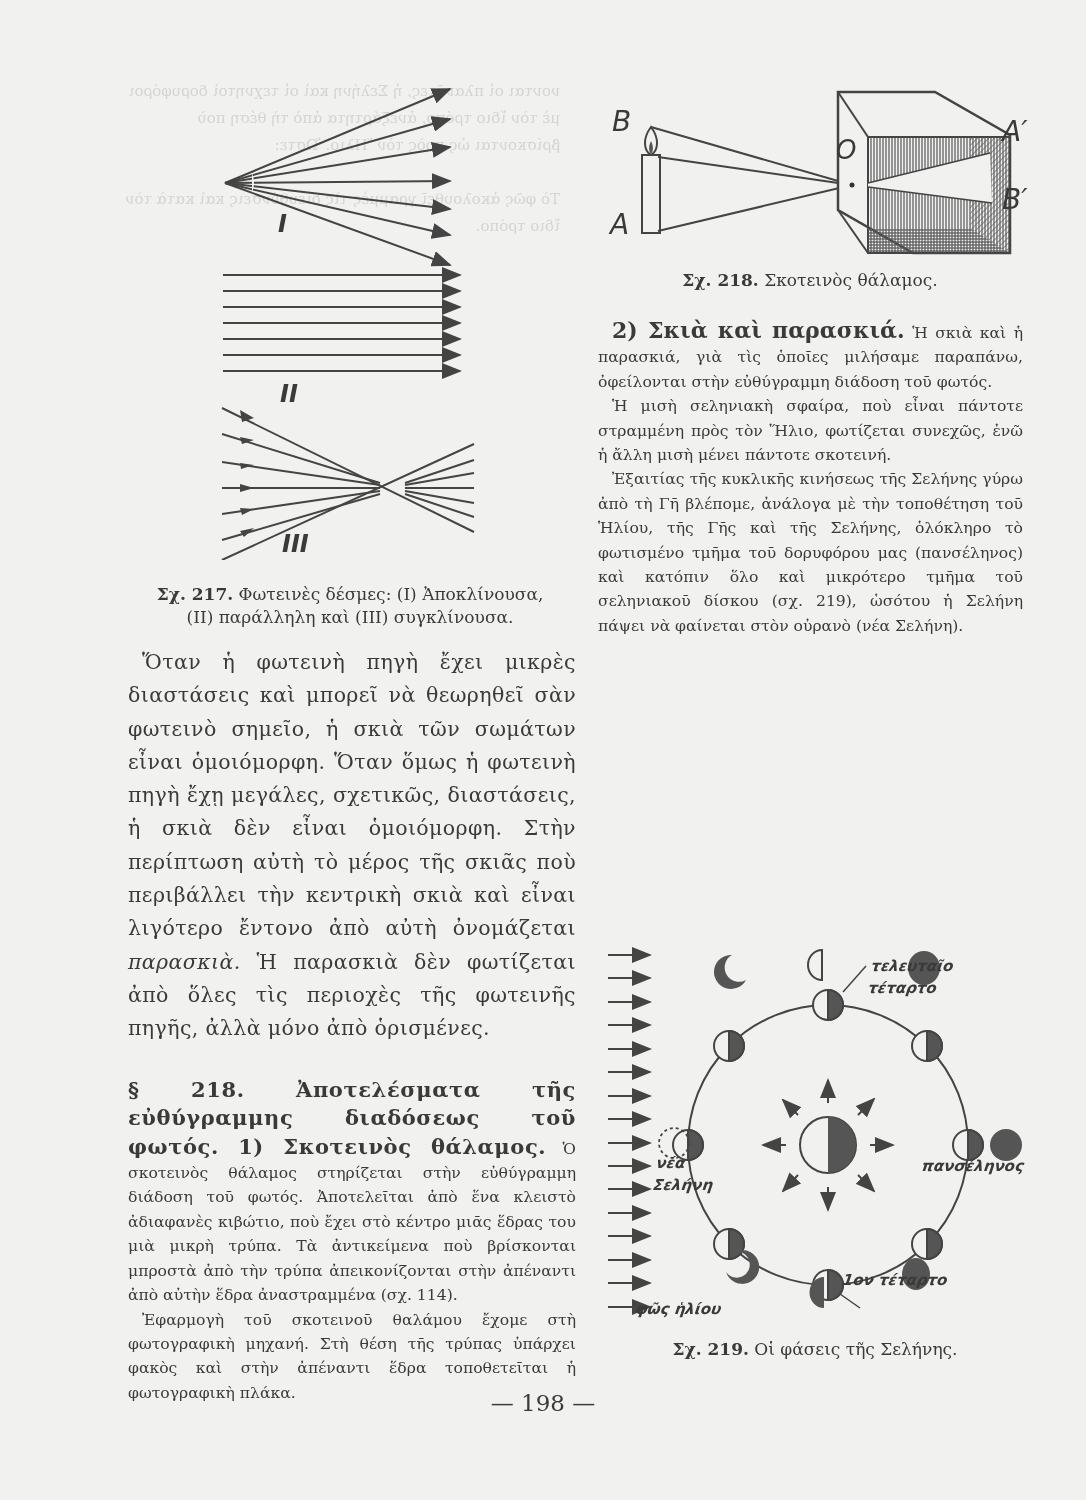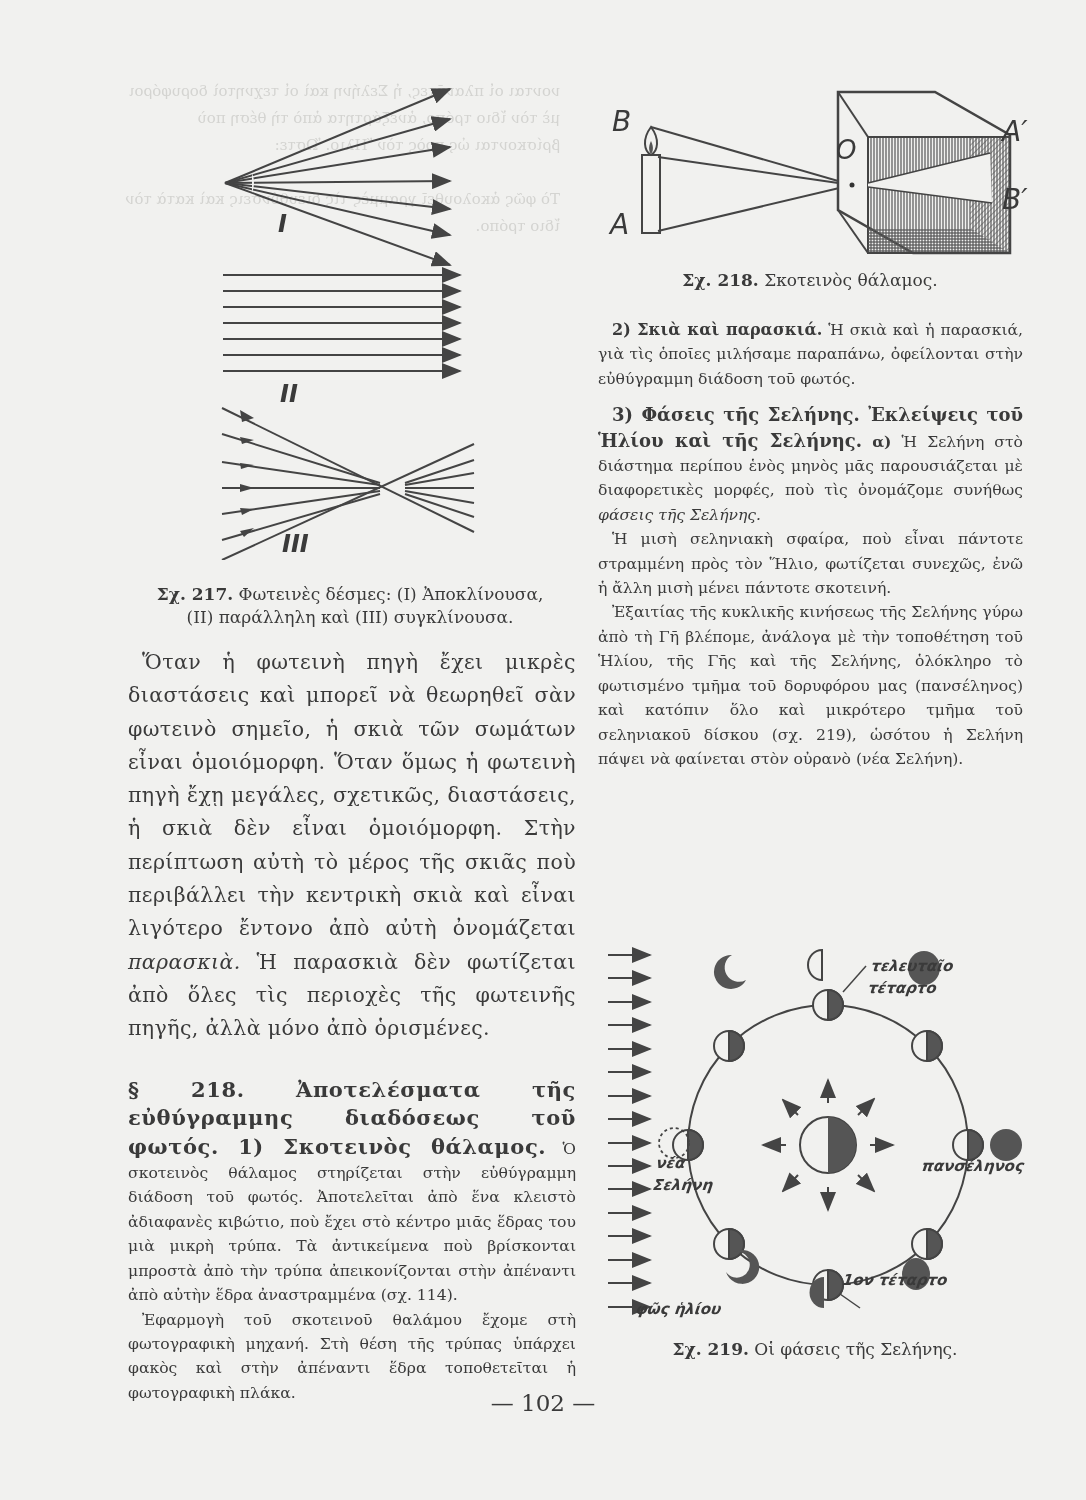--- a/index.html
+++ b/index.html
@@ -6,21 +6,21 @@
   body{width:1086px;height:1500px;background:#f1f1ef;position:relative;overflow:hidden;
        font-family:"DejaVu Serif","Liberation Serif",serif;color:#3a3a3a;}
   .ghost{position:absolute;color:#cfcfcc;font-size:15px;line-height:27px;transform:scaleX(-1);opacity:.85;}
   .col{position:absolute;}
   .p{font-size:20.5px;line-height:33.3px;text-align:justify;text-indent:14px;margin:0;letter-spacing:.4px;}
   .p2{font-size:15.6px;line-height:24.4px;text-align:justify;margin:0;text-indent:14px;}
   .cap{font-size:17px;line-height:23px;text-align:center;margin:0;}
   .b{font-weight:bold;}
   .i{font-style:italic;}
   .h{font-weight:bold;font-size:21px;line-height:28.5px;letter-spacing:.6px;}
-  .hr{font-weight:bold;font-size:16px;}
+  .hr{font-weight:bold;font-size:22px;}
   svg{position:absolute;}
   .lbl{position:absolute;font-family:"DejaVu Sans","Liberation Sans",sans-serif;font-style:italic;font-size:24px;color:#3a3a3a;}
   .hw{position:absolute;font-family:"DejaVu Sans","Liberation Sans",sans-serif;font-style:italic;font-weight:bold;font-size:15px;color:#3a3a3a;transform:skewX(-8deg);}
   .pageno{position:absolute;left:0;width:1086px;top:1390px;text-align:center;font-size:23px;}
 </style>
 </head>
 <body>
 
 <div class="ghost" style="left:120px;top:78px;width:440px;">
   <span>νονται οἱ πλανῆτες, ἡ Σελήνη καὶ οἱ τεχνητοὶ δορυφόροι μὲ τὸν ἴδιο τρόπο, ἀνεξάρτητα ἀπὸ τὴ θέση ποὺ βρίσκονται ὡς πρὸς τὸν Ἥλιο. Ὥστε:</span><br><br>
@@ -158,26 +158,20 @@
   <span class="b">Σχ. 218.</span>
   <span>Σκοτεινὸς θάλαμος.</span>
 </p>
 </div>
 
 <div class="col" style="left:598px;top:318px;width:425px;">
   <p class="p2">
     <span class="hr">2) Σκιὰ καὶ παρασκιά.</span>
     <span>Ἡ σκιὰ καὶ ἡ παρασκιά, γιὰ τὶς ὁποῖες μιλήσαμε παραπάνω, ὀφείλονται στὴν εὐθύγραμμη διάδοση τοῦ φωτός.</span>
   </p>
-  <p class="p2" style="margin-top:12px;">
-    <span class="hr" style="font-size:18px;">3) Φάσεις τῆς Σελήνης. Ἐκλείψεις τοῦ Ἡλίου καὶ τῆς Σελήνης.</span>
-    <span class="b">α)</span>
-    <span>Ἡ Σελήνη στὸ διάστημα περίπου ἑνὸς μηνὸς μᾶς παρουσιάζεται μὲ διαφορετικὲς μορφές, ποὺ τὶς ὀνομάζομε συνήθως</span>
-    <span class="i">φάσεις τῆς Σελήνης.</span>
-  </p>
   <p class="p2">
     <span>Ἡ μισὴ σεληνιακὴ σφαίρα, ποὺ εἶναι πάντοτε στραμμένη πρὸς τὸν Ἥλιο, φωτίζεται συνεχῶς, ἐνῶ ἡ ἄλλη μισὴ μένει πάντοτε σκοτεινή.</span>
   </p>
   <p class="p2">
     <span>Ἐξαιτίας τῆς κυκλικῆς κινήσεως τῆς Σελήνης γύρω ἀπὸ τὴ Γῆ βλέπομε, ἀνάλογα μὲ τὴν τοποθέτηση τοῦ Ἡλίου, τῆς Γῆς καὶ τῆς Σελήνης, ὁλόκληρο τὸ φωτισμένο τμῆμα τοῦ δορυφόρου μας (πανσέληνος) καὶ κατόπιν ὅλο καὶ μικρότερο τμῆμα τοῦ σεληνιακοῦ δίσκου (σχ. 219), ὡσότου ἡ Σελήνη πάψει νὰ φαίνεται στὸν οὐρανὸ (νέα Σελήνη).</span>
   </p>
 </div>
 
 <div>
 <svg style="left:598px;top:930px" width="430" height="395" viewBox="0 0 430 395">
@@ -257,13 +251,13 @@
 <span class="hw" style="left:655px;top:1152px;width:70px;line-height:22px;">νέα Σελήνη</span>
 <span class="hw" style="left:922px;top:1157px;">πανσέληνος</span>
 <span class="hw" style="left:843px;top:1271px;">1ον τέταρτο</span>
 <span class="hw" style="left:636px;top:1300px;">φῶς ἡλίου</span>
 <p class="cap" style="position:absolute;left:600px;top:1338px;width:430px;">
   <span class="b">Σχ. 219.</span>
   <span>Οἱ φάσεις τῆς Σελήνης.</span>
 </p>
 </div>
 
-<div class="pageno">— 102 —</div>
+<div class="pageno">— 198 —</div>
 
 </body></html>

